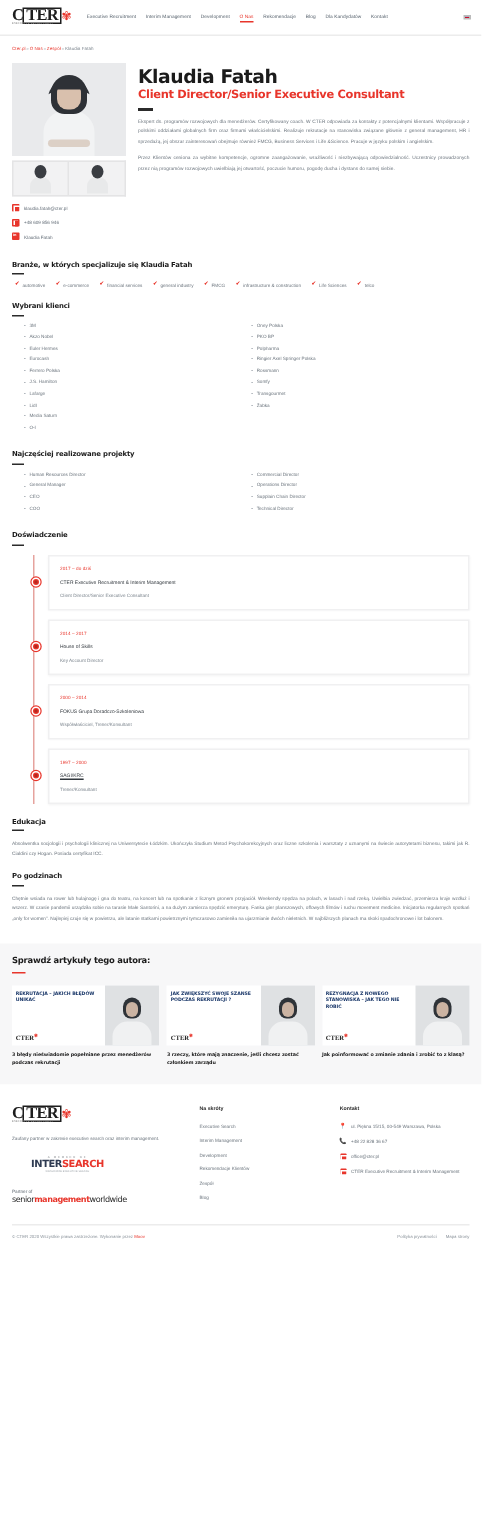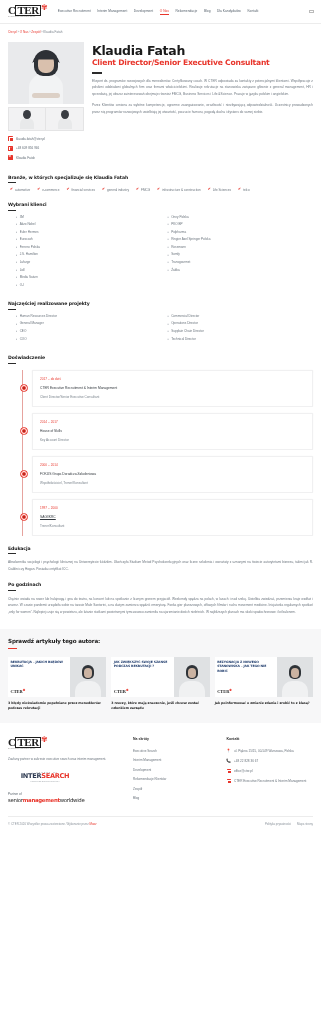--- a/index.html
+++ b/index.html
@@ -14,21 +14,21 @@
 
   
   .topbar {
     height: 24px;
     background: #ffffff;
     display: flex;
     align-items: center;
     padding: 0 7px 0 8px;
     border-bottom: 1px solid #ececec;
   }
-  .logo { display: flex; align-items: flex-start; margin-right: 10px; }
+  .logo { display: flex; align-items: center; margin-right: 10px; }
   .logo-mark {
     font-family: "Liberation Serif", serif;
     font-size: 11px;
     font-weight: 700;
     letter-spacing: -0.5px;
     color: #1d1d1d;
     line-height: 1;
     position: relative;
   }
   .logo-mark .t-box {

